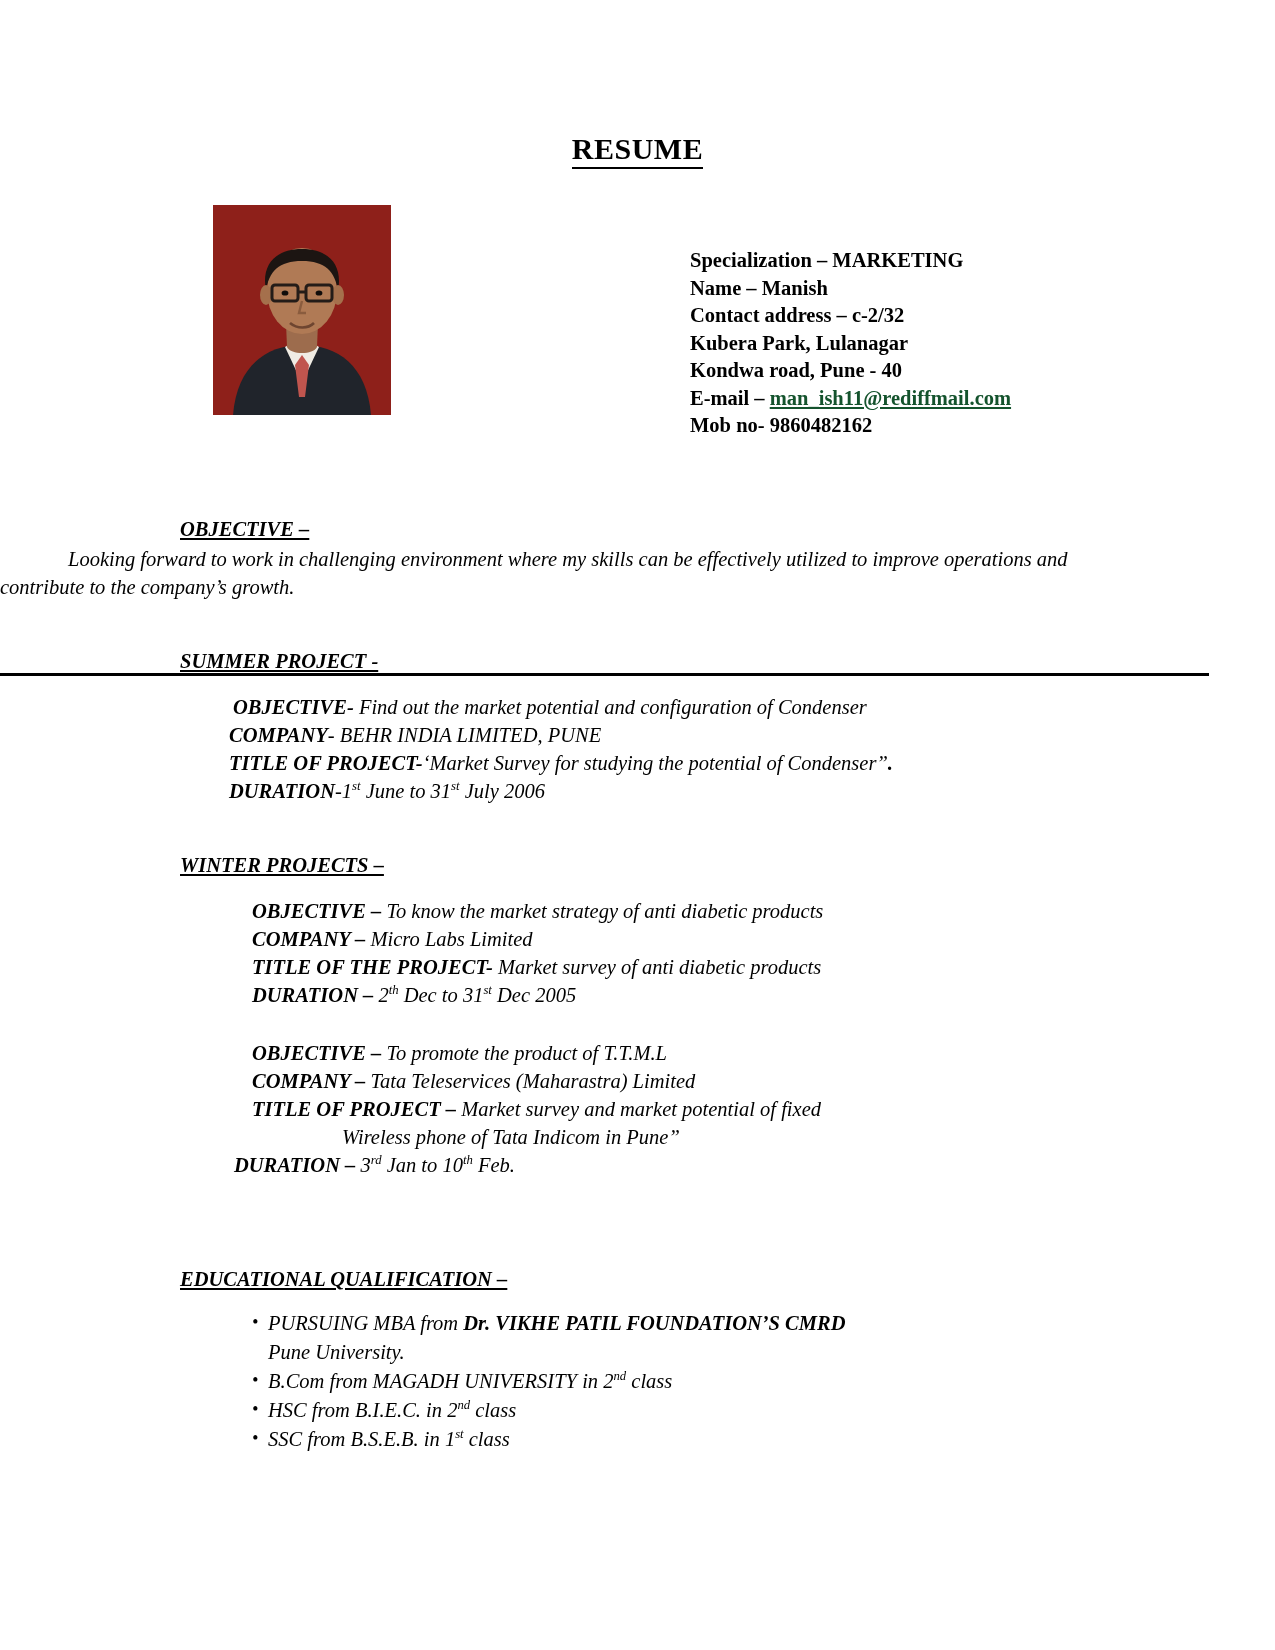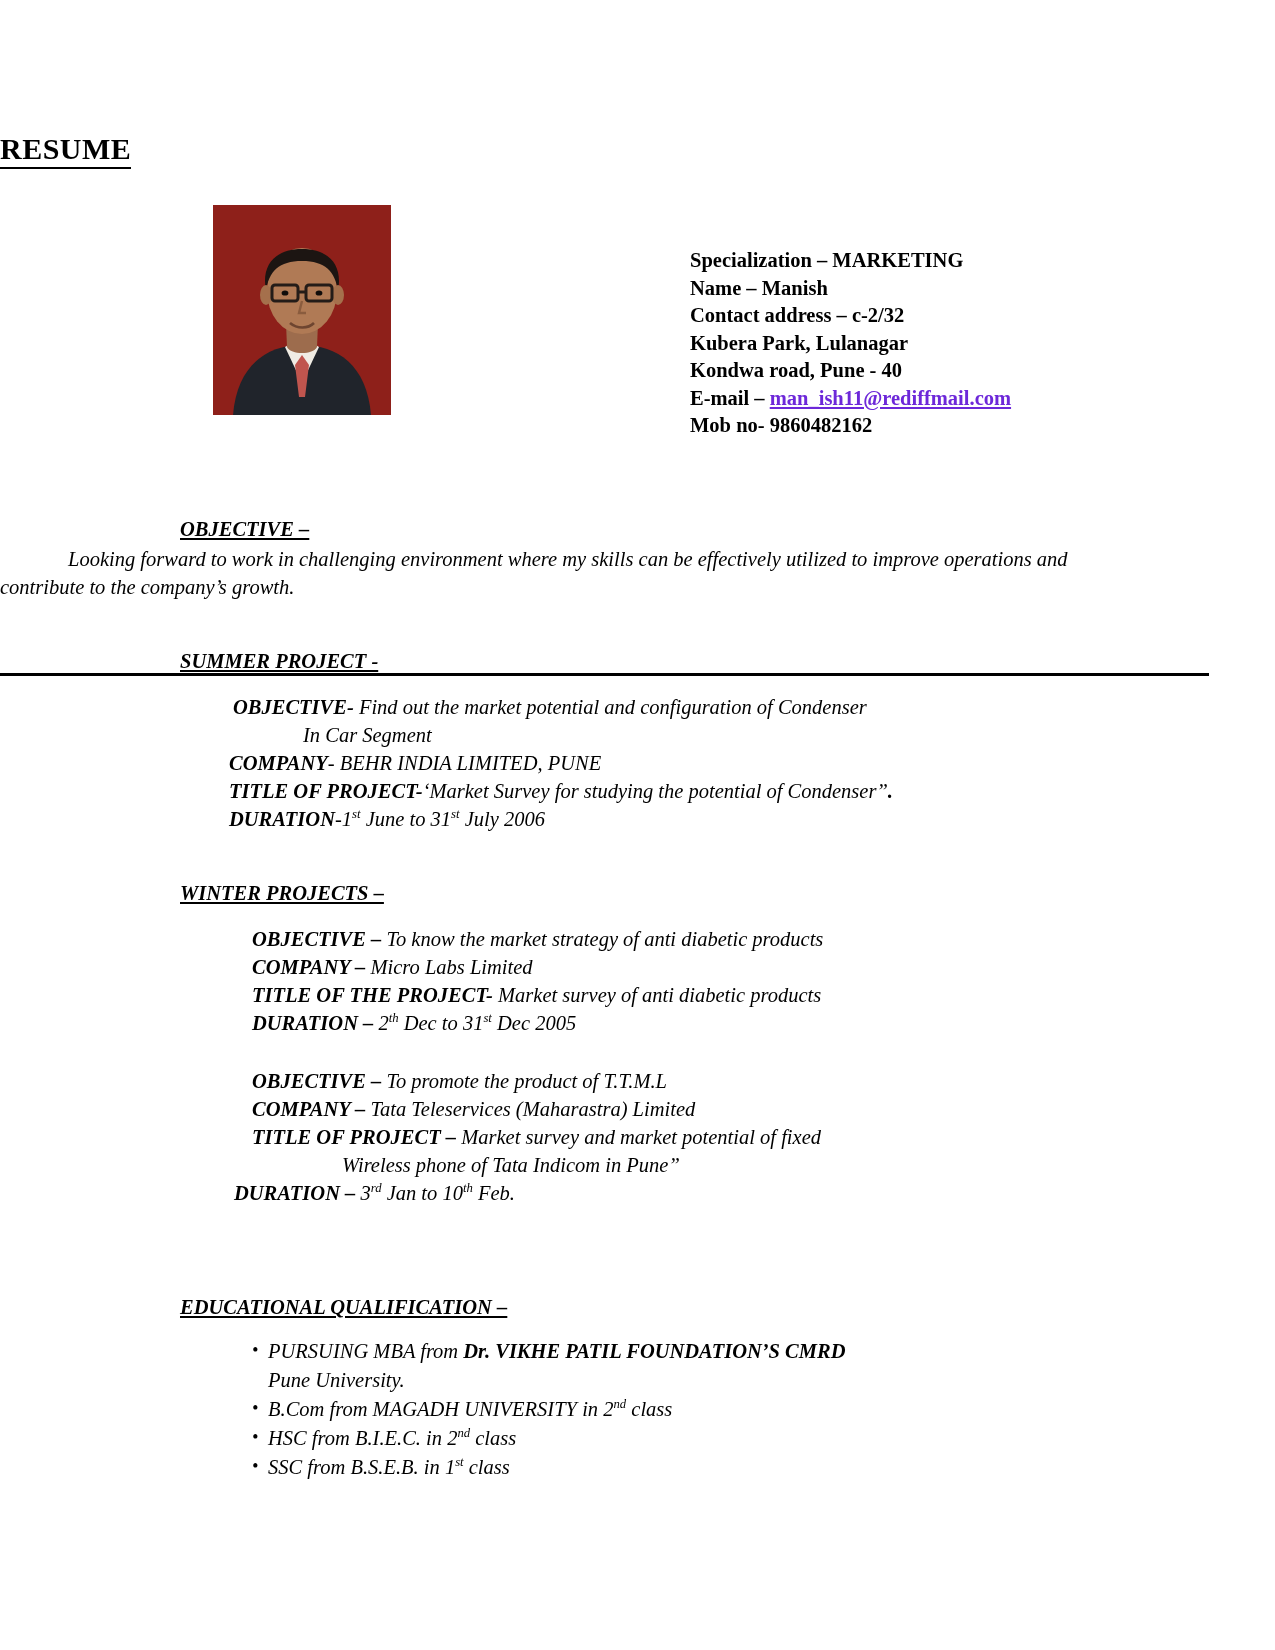--- a/index.html
+++ b/index.html
@@ -17,21 +17,21 @@
   }
   .page {
     position: relative;
     width: 1275px;
     height: 1650px;
     box-sizing: border-box;
   }
 
   
   .title-wrap {
-    text-align: left;
+    text-align: center;
     padding-top: 132px;
   }
   .doc-title {
     display: inline-block;
     font-size: 30px;
     font-weight: bold;
     letter-spacing: 0.5px;
     border-bottom: 2px solid #000;
     padding-bottom: 1px;
     font-family: "Liberation Serif", serif;
@@ -57,21 +57,21 @@
   .contact {
     position: absolute;
     left: 690px;
     top: 42px;
     font-size: 20.5px;
     font-weight: bold;
     line-height: 27.5px;
   }
   .contact div { white-space: nowrap; }
   .email-link {
-    color: #6d28d9;
+    color: #14532d;
     text-decoration: underline;
     font-weight: bold;
   }
 
   
   .divider {
     position: absolute;
     left: 0;
     top: 468px;
     width: 1209px;
@@ -194,21 +194,20 @@
     <div class="para"><span class="indent-first"></span><span>Looking forward to work in challenging environment where my skills can be effectively utilized to improve operations and contribute to the company’s growth.</span></div>
 
     <div class="gap-md"></div>
 
     <div class="section-head">SUMMER PROJECT -</div>
 
     <div class="block">
       <div class="line">
         <span class="bold">OBJECTIVE-</span><span> Find out the market potential and configuration of Condenser</span>
       </div>
-      <div class="line sub-indent" style="margin-left:70px">In Car Segment</div>
       <div class="line" style="margin-left:-4px">
         <span class="bold">COMPANY</span><span>- BEHR INDIA LIMITED, PUNE</span>
       </div>
       <div class="line" style="margin-left:-4px">
         <span class="bold">TITLE OF PROJECT-</span><span>‘Market Survey for studying the potential of Condenser”</span><span class="bold">.</span>
       </div>
       <div class="line" style="margin-left:-4px">
         <span class="bold">DURATION</span><span>-1</span><sup>st</sup><span> June to 31</span><sup>st</sup><span> July 2006</span>
       </div>
     </div>

